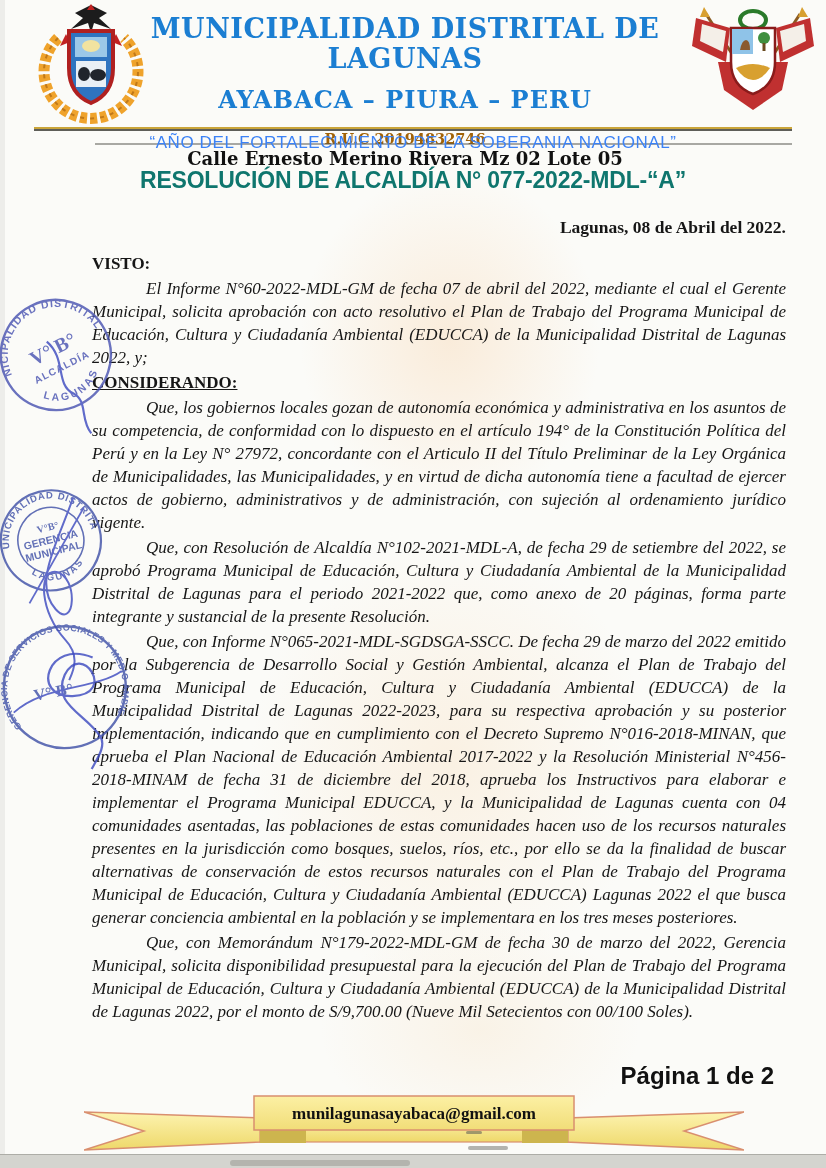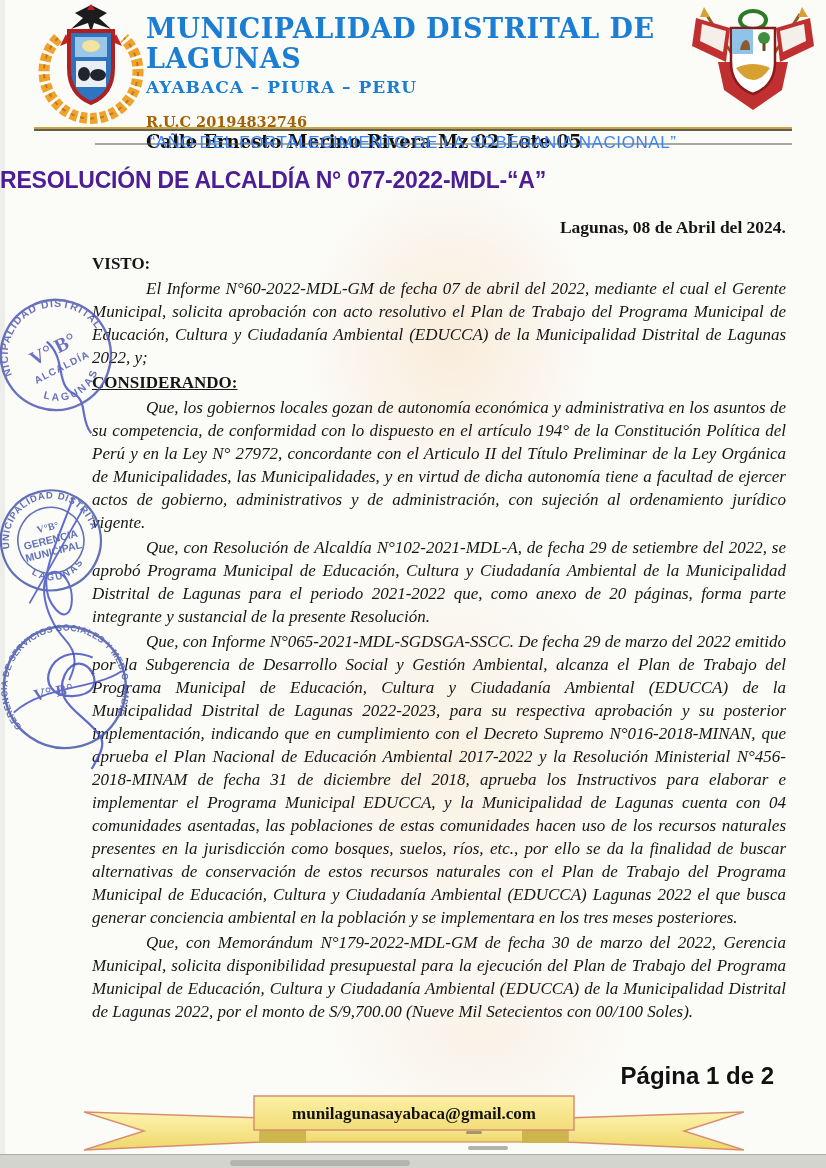--- a/index.html
+++ b/index.html
@@ -15,32 +15,32 @@
   .left-edge{position:absolute;left:0;top:0;bottom:0;width:5px;background:rgba(60,60,55,.07);}
   
   .wm{position:absolute;border-radius:50%;pointer-events:none;}
   .wm1{left:300px;top:170px;width:300px;height:340px;background:radial-gradient(closest-side,rgba(246,196,140,.28),rgba(246,196,140,0));}
   .wm2{left:250px;top:540px;width:400px;height:440px;background:radial-gradient(closest-side,rgba(246,204,150,.22),rgba(246,204,150,0));}
   .wm3{left:320px;top:920px;width:320px;height:220px;background:radial-gradient(closest-side,rgba(242,204,152,.18),rgba(242,204,152,0));}
 
   
   .logo-muni{position:absolute;left:30px;top:2px;width:122px;height:124px;}
   .logo-peru{position:absolute;left:686px;top:4px;width:134px;height:114px;}
-  .head-center{position:absolute;left:146px;top:14px;width:530px;text-align:left;}
+  .head-center{position:absolute;left:140px;top:14px;width:530px;text-align:center;}
   .org-name{font-family:"DejaVu Serif",serif;font-weight:bold;font-size:27px;letter-spacing:.5px;line-height:1.1;}
-  .org-sub{font-family:"DejaVu Serif",serif;font-weight:bold;font-size:17px;margin-top:4px;letter-spacing:1px;}
+  .org-sub{font-family:"DejaVu Serif",serif;font-weight:bold;font-size:24px;margin-top:12px;letter-spacing:1px;}
   .org-ruc{font-family:"DejaVu Serif",serif;font-weight:bold;font-size:14.5px;color:#a16207;margin-top:16px;}
   .org-addr{font-family:"DejaVu Serif",serif;font-weight:bold;font-size:18px;color:#111;margin-top:1px;}
   .head-rule{position:absolute;left:34px;right:34px;top:127px;height:4px;
     background:linear-gradient(#caa53a 0,#caa53a 2px,#5e5e58 2px,#5e5e58 4px);}
   .slogan-wrap{position:absolute;left:0;right:0;top:133px;text-align:center;}
   .slogan-line{position:absolute;left:95px;right:34px;top:10px;height:2px;background:rgba(85,85,78,.5);z-index:0;}
   .slogan{position:relative;z-index:1;font-family:Liberation Sans, sans-serif;font-size:17px;letter-spacing:.6px;color:#3b82f6;}
-  .doc-title{position:absolute;left:0;right:0;top:167px;
-    font-family:"Liberation Sans",sans-serif;font-weight:bold;font-size:23px;letter-spacing:-.2px;color:#4c1d95;}
+  .doc-title{position:absolute;left:0;right:0;top:167px;text-align:center;
+    font-family:"Liberation Sans",sans-serif;font-weight:bold;font-size:23px;letter-spacing:-.2px;color:#0f766e;}
   .dateline{position:absolute;top:217px;right:40px;font-weight:bold;font-size:17.5px;}
 
   
   .body{position:absolute;left:90px;top:250px;width:698px;text-align:justify;font-size:17px;line-height:23px;}
   .body p{margin:2px;}
   .heading{font-weight:bold;}
   .h-visto{margin-bottom:9px;}
   .h-consid{margin-top:10px;margin-bottom:10px;text-decoration:underline;}
   .para{text-indent:54px;font-style:italic;}
   .p-gap{margin-bottom:10px;}
@@ -111,21 +111,21 @@
   </div>
 
   <div class="head-rule"></div>
 
   <div class="slogan-wrap">
     <div class="slogan-line"></div>
     <span class="slogan">“AÑO DEL FORTALECIMIENTO DE LA SOBERANIA NACIONAL”</span>
   </div>
 
   <div class="doc-title">RESOLUCIÓN DE ALCALDÍA N° 077-2022-MDL-“A”</div>
-  <div class="dateline">Lagunas, 08 de Abril del 2024.</div>
+  <div class="dateline">Lagunas, 08 de Abril del 2022.</div>
 
   <div class="body">
     <p class="heading h-visto">VISTO:</p>
     <p class="para p-gap">El Informe N°60-2022-MDL-GM de fecha 07 de abril del 2022, mediante el cual el Gerente Municipal, solicita aprobación con acto resolutivo el Plan de Trabajo del Programa Municipal de Educación, Cultura y Ciudadanía Ambiental (EDUCCA) de la Municipalidad Distrital de Lagunas 2022, y;</p>
     <p class="heading h-consid">CONSIDERANDO:</p>
     <p class="para">Que, los gobiernos locales gozan de autonomía económica y administrativa en los asuntos de su competencia, de conformidad con lo dispuesto en el artículo 194° de la Constitución Política del Perú y en la Ley N° 27972, concordante con el Articulo II del Título Preliminar de la Ley Orgánica de Municipalidades, las Municipalidades, y en virtud de dicha autonomía tiene a facultad de ejercer actos de gobierno, administrativos y de administración, con sujeción al ordenamiento jurídico vigente.</p>
     <p class="para">Que, con Resolución de Alcaldía N°102-2021-MDL-A, de fecha 29 de setiembre del 2022, se aprobó Programa Municipal de Educación, Cultura y Ciudadanía Ambiental de la Municipalidad Distrital de Lagunas para el periodo 2021-2022 que, como anexo de 20 páginas, forma parte integrante y sustancial de la presente Resolución.</p>
     <p class="para">Que, con Informe N°065-2021-MDL-SGDSGA-SSCC. De fecha 29 de marzo del 2022 emitido por la Subgerencia de Desarrollo Social y Gestión Ambiental, alcanza el Plan de Trabajo del Programa Municipal de Educación, Cultura y Ciudadanía Ambiental (EDUCCA) de la Municipalidad Distrital de Lagunas 2022-2023, para su respectiva aprobación y su posterior implementación, indicando que en cumplimiento con el Decreto Supremo N°016-2018-MINAN, que aprueba el Plan Nacional de Educación Ambiental 2017-2022 y la Resolución Ministerial N°456-2018-MINAM de fecha 31 de diciembre del 2018, aprueba los Instructivos para elaborar e implementar el Programa Municipal EDUCCA, y la Municipalidad de Lagunas cuenta con 04 comunidades asentadas, las poblaciones de estas comunidades hacen uso de los recursos naturales presentes en la jurisdicción como bosques, suelos, ríos, etc., por ello se da la finalidad de buscar alternativas de conservación de estos recursos naturales con el Plan de Trabajo del Programa Municipal de Educación, Cultura y Ciudadanía Ambiental (EDUCCA) Lagunas 2022 el que busca generar conciencia ambiental en la población y se implementara en los tres meses posteriores.</p>
     <p class="para">Que, con Memorándum N°179-2022-MDL-GM de fecha 30 de marzo del 2022, Gerencia Municipal, solicita disponibilidad presupuestal para la ejecución del Plan de Trabajo del Programa Municipal de Educación, Cultura y Ciudadanía Ambiental (EDUCCA) de la Municipalidad Distrital de Lagunas 2022, por el monto de S/9,700.00 (Nueve Mil Setecientos con 00/100 Soles).</p>
   </div>

